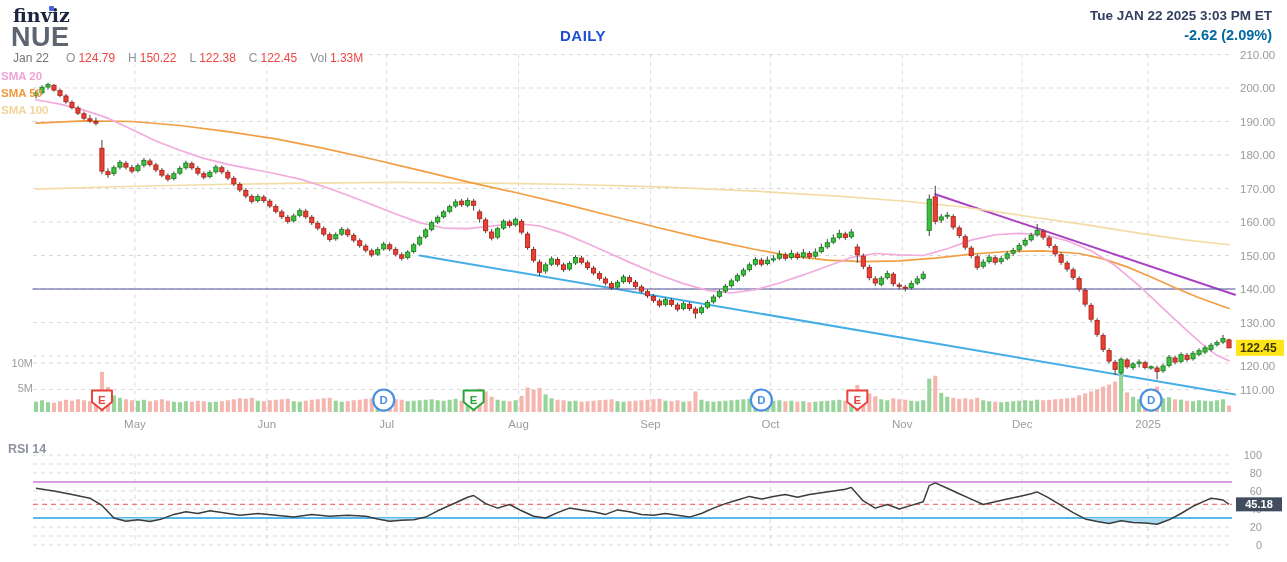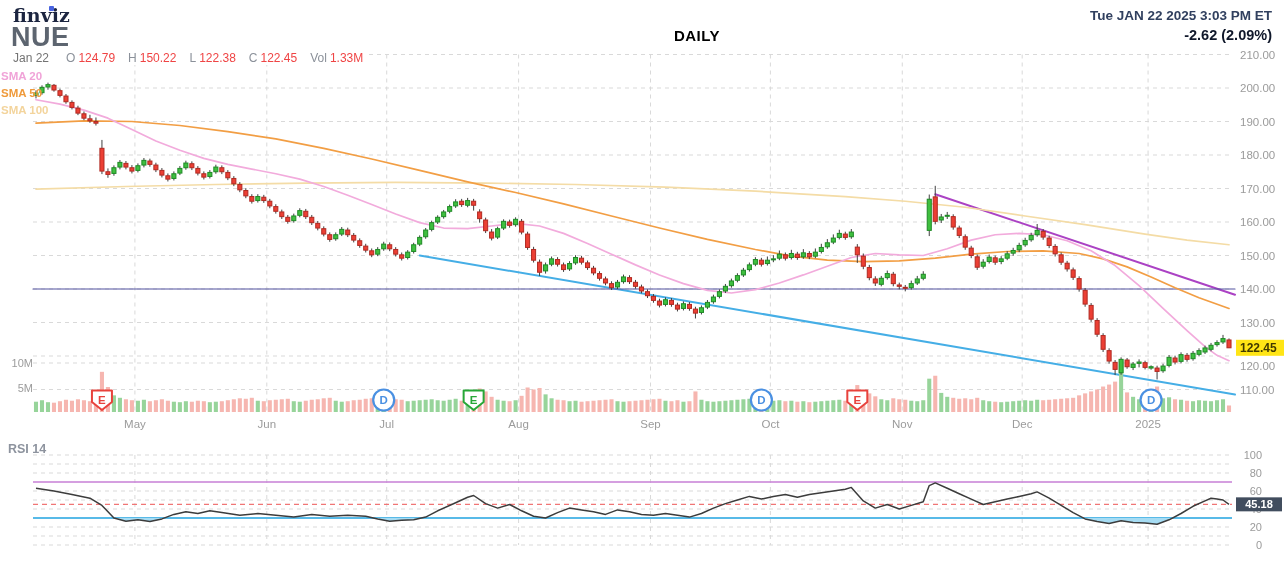--- a/index.html
+++ b/index.html
@@ -3,23 +3,23 @@
 <meta charset="utf-8">
 <style>
   html,body{margin:0;padding:0;background:#fff;}
   .stage{position:relative;width:1287px;height:562px;background:#fff;overflow:hidden;
          font-family:"Liberation Sans", sans-serif;}
   svg{position:absolute;left:0;top:0;}
   .ov{position:absolute;white-space:nowrap;}
   .logo{left:13px;top:4px;font-family:"DejaVu Serif", serif;font-weight:700;font-size:19px;color:#1c2540;}
   .logo-dot{position:absolute;left:49px;top:6px;width:5px;height:5px;background:#4863e0;border-radius:1px;}
   .ticker{left:11px;top:22px;font-weight:700;font-size:27px;color:#5d6570;letter-spacing:0.5px;}
-  .daily{left:560px;top:27px;width:160px;text-align:right;font-weight:700;font-size:15px;color:#000000;letter-spacing:0.5px;}
+  .daily{left:560px;top:27px;width:160px;text-align:left;font-weight:700;font-size:15px;color:#1d4ed8;letter-spacing:0.5px;}
   .datetime{right:15px;top:8px;font-weight:700;font-size:13.5px;color:#31405f;}
-  .change{right:15px;top:27px;font-weight:700;font-size:14.5px;color:#0f172a;}
+  .change{right:15px;top:27px;font-weight:700;font-size:14.5px;color:#0369a1;}
   .quote{left:13px;top:51px;font-size:12px;display:flex;gap:13px;background:#fff;padding-right:6px;}
   .quote .date{color:#737373;margin-right:4px;}
   .quote .lbl{color:#8b919a;margin-right:3px;}
   .quote .val{color:#ef4444;}
   .smalbl{left:1px;font-weight:700;font-size:11.5px;}
   .sma20{top:70px;color:#f0a3d8;}
   .sma50{top:87px;color:#ef9a3b;}
   .sma200{top:104px;color:#f3d49c;}
   .rsilbl{left:8px;top:442px;font-weight:700;font-size:12.5px;color:#8d939e;text-align:right;}
 </style>

